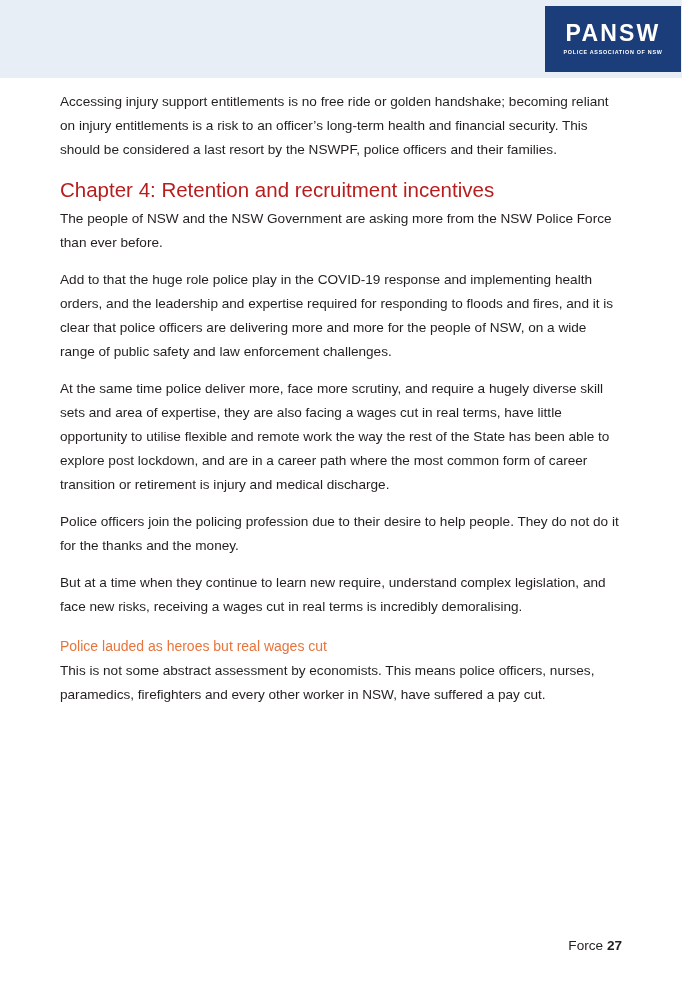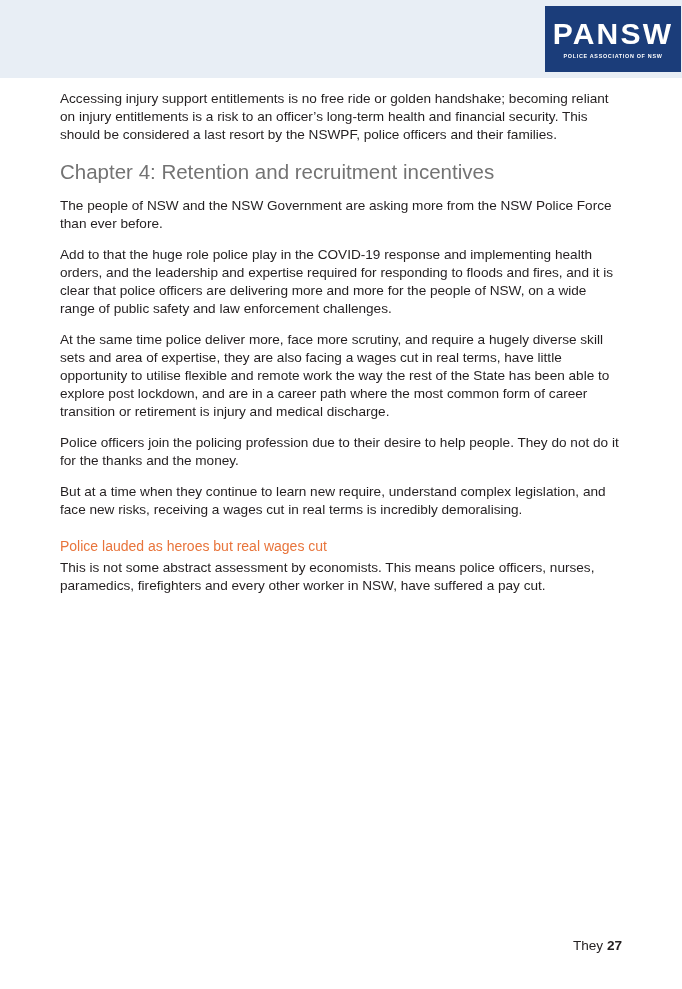--- a/index.html
+++ b/index.html
@@ -38,21 +38,21 @@
     width: 136px;
     height: 66px;
     background: #1b3d7a;
     display: flex;
     flex-direction: column;
     align-items: center;
     justify-content: center;
   }
   .logo-main {
     color: #ffffff;
-    font-size: 30px;
+    font-size: 23px;
     font-weight: bold;
     letter-spacing: 2.2px;
     line-height: 1;
     margin-bottom: 5px;
   }
   .logo-sub {
     color: #ffffff;
     font-size: 5.4px;
     font-weight: bold;
     letter-spacing: 0.7px;
@@ -61,40 +61,40 @@
   
   .content {
     position: absolute;
     top: 90px;
     left: 60px;
     width: 562px;
   }
   p.body-text {
     margin: 0 0 13px 0;
     font-size: 13.6px;
-    line-height: 18px;
+    line-height: 24px;
     color: #231f20;
     text-align: left;
   }
   h2.chapter-heading {
     margin: 15px 0 2px 0;
     font-size: 20.5px;
     font-weight: normal;
-    color: #737373;
+    color: #b91c1c;
     line-height: 26px;
   }
   h3.sub-heading {
     margin: 16px 0 2px 0;
     font-size: 14px;
     font-weight: normal;
     color: #e8743b;
     line-height: 22px;
   }
   p.no-gap {
-    margin-top: 12px;
+    margin-top: 4px;
   }
   .footer {
     position: absolute;
     bottom: 36px;
     right: 60px;
     font-size: 13.6px;
     color: #231f20;
   }
   .footer .page-num {
     font-weight: bold;
@@ -125,16 +125,16 @@
     <p class="body-text">Police officers join the policing profession due to their desire to help people. They do not do it for the thanks and the money.</p>
     <p class="body-text">But at a time when they continue to learn new require, understand complex legislation, and face new risks, receiving a wages cut in real terms is incredibly demoralising.</p>
 
     <h3 class="sub-heading">Police lauded as heroes but real wages cut</h3>
 
     <p class="body-text">This is not some abstract assessment by economists. This means police officers, nurses, paramedics, firefighters and every other worker in NSW, have suffered a pay cut.</p>
 
   </div>
 
   <div class="footer">
-    <span>They </span><span class="page-num">27</span>
+    <span>Force </span><span class="page-num">27</span>
   </div>
 
 </div>
 
 </body></html>

